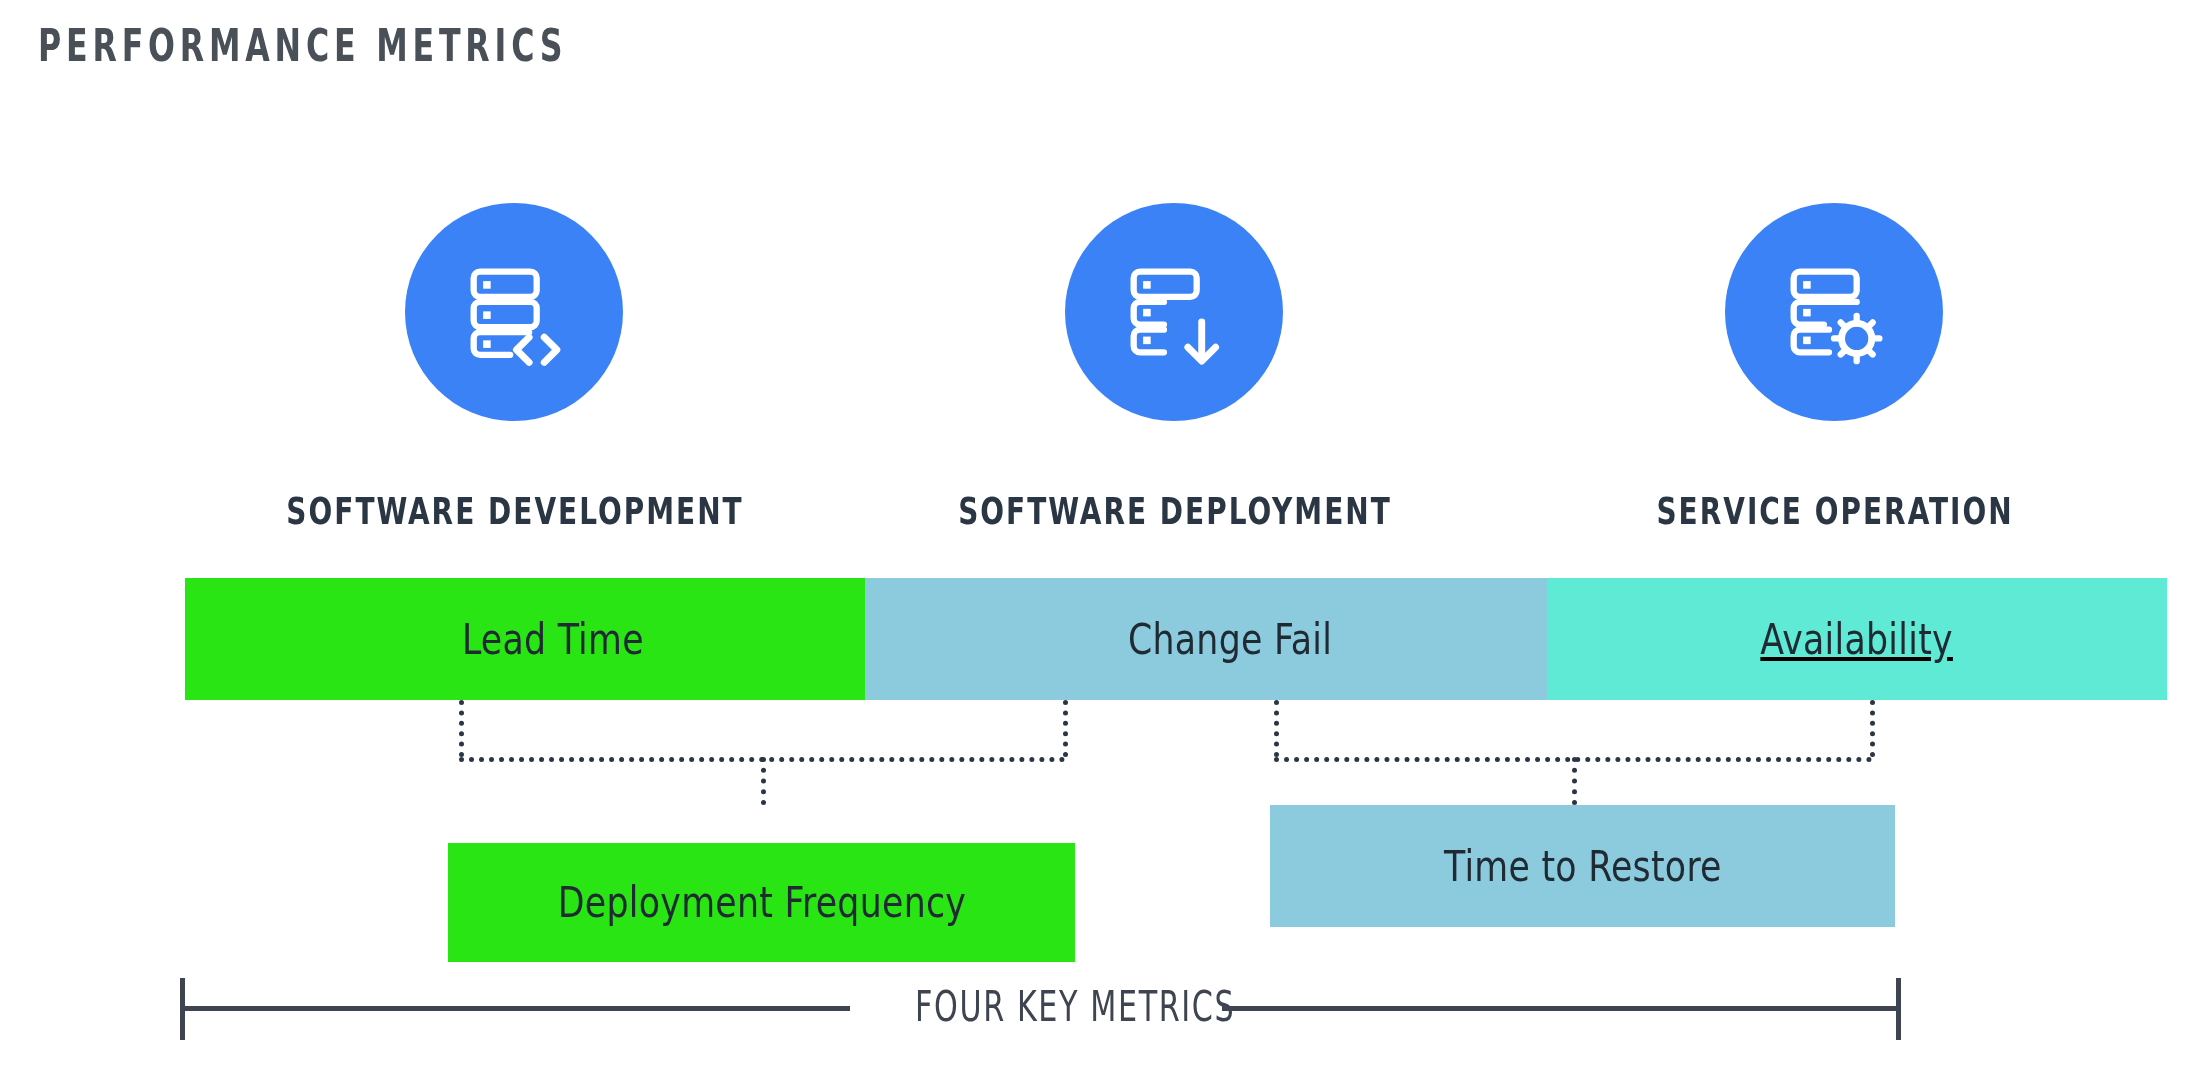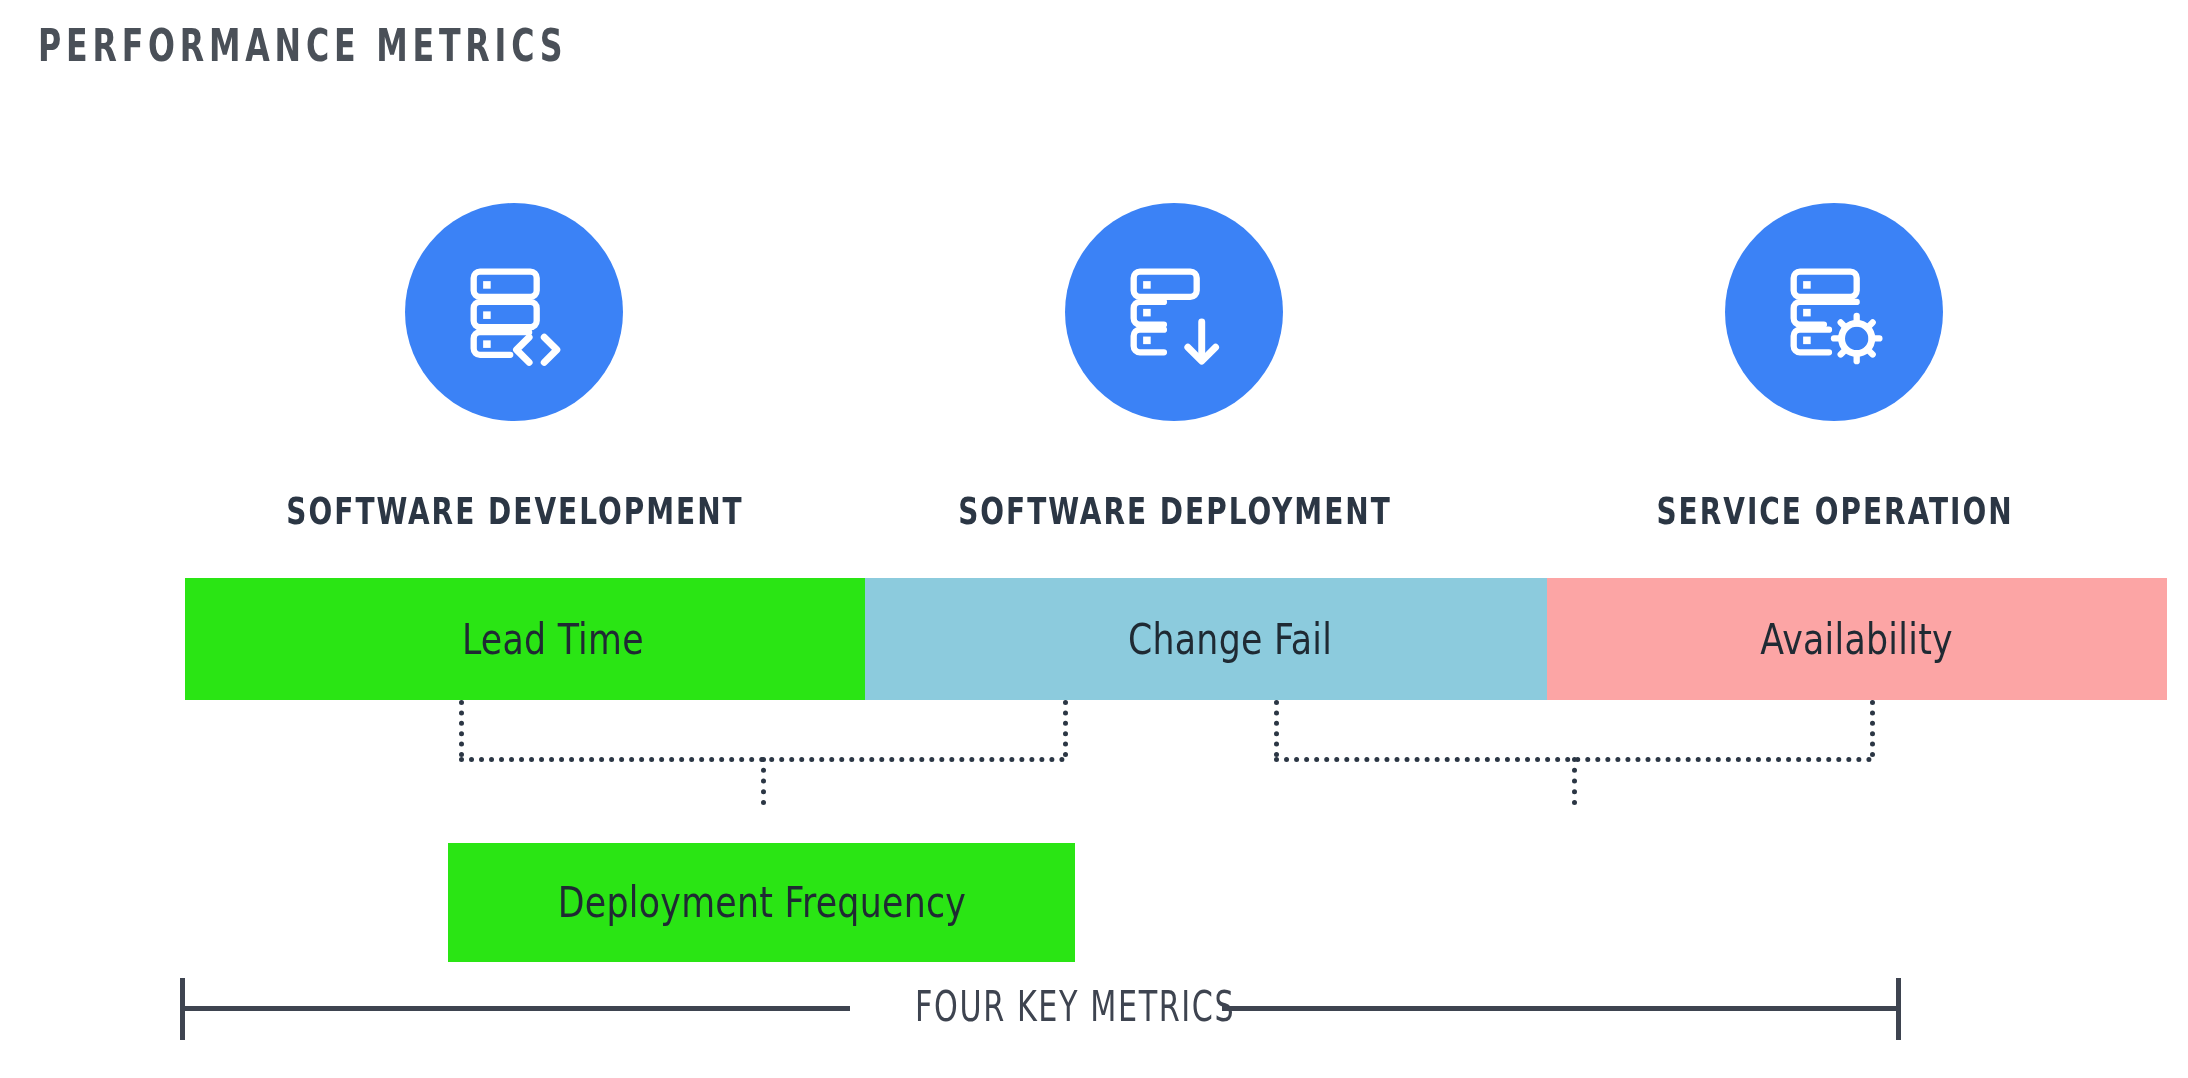--- a/index.html
+++ b/index.html
@@ -71,21 +71,21 @@
     font-family: "DejaVu Sans Condensed", "Liberation Sans Narrow", "Liberation Sans", sans-serif;
     font-size: 42px;
     font-weight: 400;
     color: #1f2a33;
     letter-spacing: 0.3px;
     white-space: nowrap;
     transform: scaleX(0.92);
   }
   .bar-green { background: #2ae514; }
   .bar-blue  { background: #8ccbdd; }
-  .bar-grey  { background: #fca5a5; }
+  .bar-grey  { background: #5eead4; text-decoration: underline; }
 
   
   .dot-v {
     position: absolute;
     width: 0;
     border-left: 5px dotted #2b3644;
   }
   .dot-h {
     position: absolute;
     height: 0;
@@ -203,20 +203,23 @@
 
   <div class="dot-v" style="left:1274px; top:700px; height:57px;"></div>
   <div class="dot-v" style="left:1870px; top:700px; height:57px;"></div>
   <div class="dot-h" style="left:1274px; top:757px; width:598px;"></div>
   <div class="dot-v" style="left:1572px; top:757px; height:48px;"></div>
 
   <div class="metric-bar bar-green" style="left:448px; top:843px; width:627px; height:119px;">
     <span class="bar-label">Deployment Frequency</span>
   </div>
 
+  <div class="metric-bar bar-blue" style="left:1270px; top:805px; width:625px; height:122px;">
+    <span class="bar-label">Time to Restore</span>
+  </div>
 
   <div class="bracket-cap" style="left:180px; top:978px; height:62px;"></div>
   <div class="bracket-line" style="left:180px; top:1006px; width:670px;"></div>
   <div class="bracket-label" style="left:865px; top:982px;">FOUR KEY METRICS</div>
   <div class="bracket-line" style="left:1222px; top:1006px; width:678px;"></div>
   <div class="bracket-cap" style="left:1896px; top:978px; height:62px;"></div>
 
 </div>
 
 </body></html>

